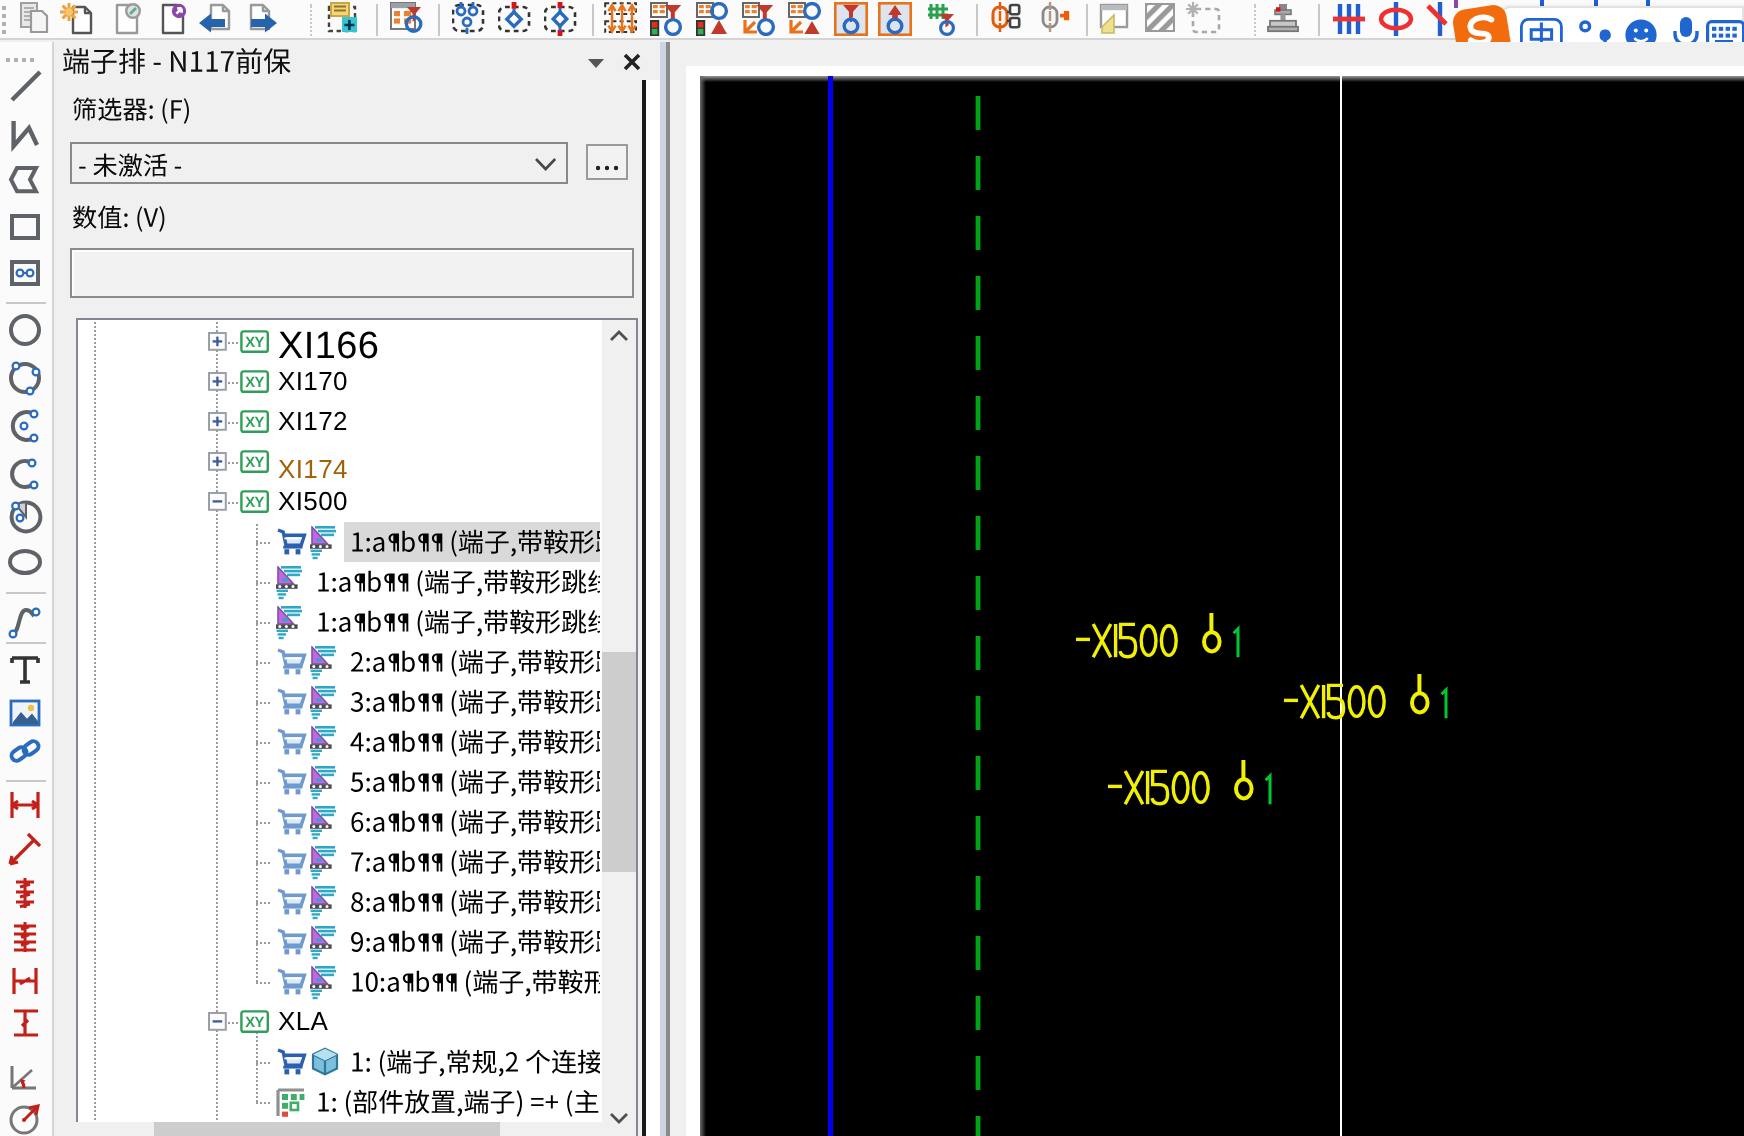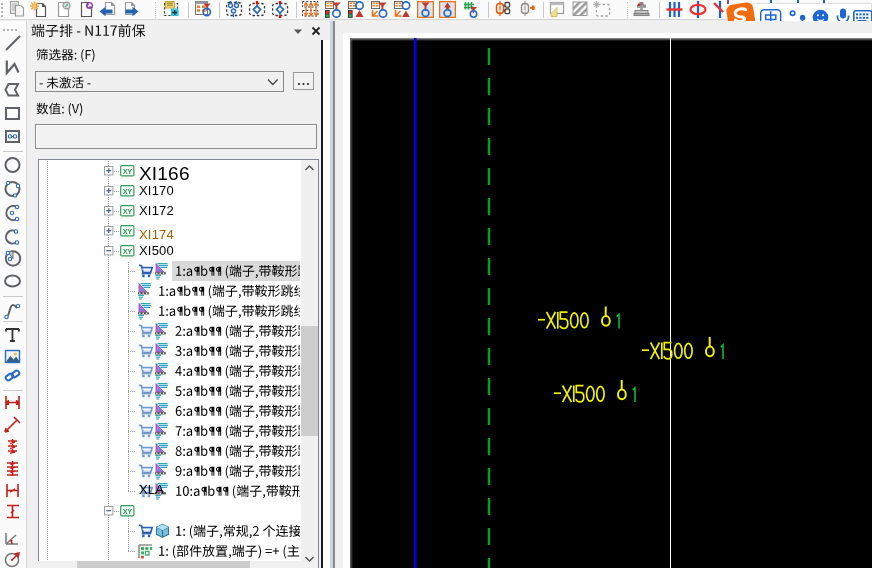--- a/index.html
+++ b/index.html
@@ -1064,21 +1064,21 @@
   </svg>
 <div class="abs" style="left:112px;top:511px;width:7px;height:0;border-top:1px dotted #9a9aa0"></div>
 <svg style="position:absolute;left:103.5px;top:506.3px" width="10" height="10">
     <rect x="0.5" y="0.5" width="8.4" height="8.4" fill="#fcfcfc" stroke="#9aa0a8"></rect>
     <path d="M2.3,4.7 h4.8" stroke="#3b5aa0" stroke-width="1.15"></path>
   </svg>
 <svg style="position:absolute;left:119.5px;top:505px" width="15" height="12">
     <rect x="0.7" y="0.7" width="13.2" height="10.2" rx="1.2" fill="#fff" stroke="#2f9e57" stroke-width="1.2"></rect>
     <text x="7.3" y="8.5" font-family="Liberation Sans,sans-serif" font-size="7.4" font-weight="bold" fill="#2f9e57" text-anchor="middle" letter-spacing="-0.3">XY</text>
   </svg>
-<div class="abs" style="left:139px;top:482px;font-size:13px;color:#000;letter-spacing:0.2px">XLA</div>
+<div class="abs" style="left:139px;top:503px;font-size:13px;color:#000;letter-spacing:0.2px">XLA</div>
 <div class="abs" style="left:127.5px;top:531px;width:7.5px;height:0;border-top:1px dotted #9a9aa0"></div>
 <svg style="position:absolute;left:138px;top:524px" width="16" height="14">
     <path d="M1,1 l2.6,1 l1.4,6.6 h7.6 l1.6,-5 h-10" fill="#dce8f6" stroke="#2c5fae" stroke-width="1.7"></path>
     <path d="M4.2,5.2 h8.6" stroke="#fff" stroke-width="1"></path>
     <rect x="4.2" y="10.6" width="2.4" height="2.6" fill="#2c5fae"></rect>
     <rect x="9.8" y="10.6" width="2.4" height="2.6" fill="#2c5fae"></rect>
     <path d="M3.6,9.6 h9.6" stroke="#2c5fae" stroke-width="1.4"></path>
   </svg>
 <svg style="position:absolute;left:155px;top:523px" width="15" height="16">
     <path d="M1.5,4.3 L7.5,1.4 l6,2.9 v7 L7.5,14.2 1.5,11.3 z" fill="#7cc0dc" stroke="#2d7899" stroke-width="1.1"></path>

